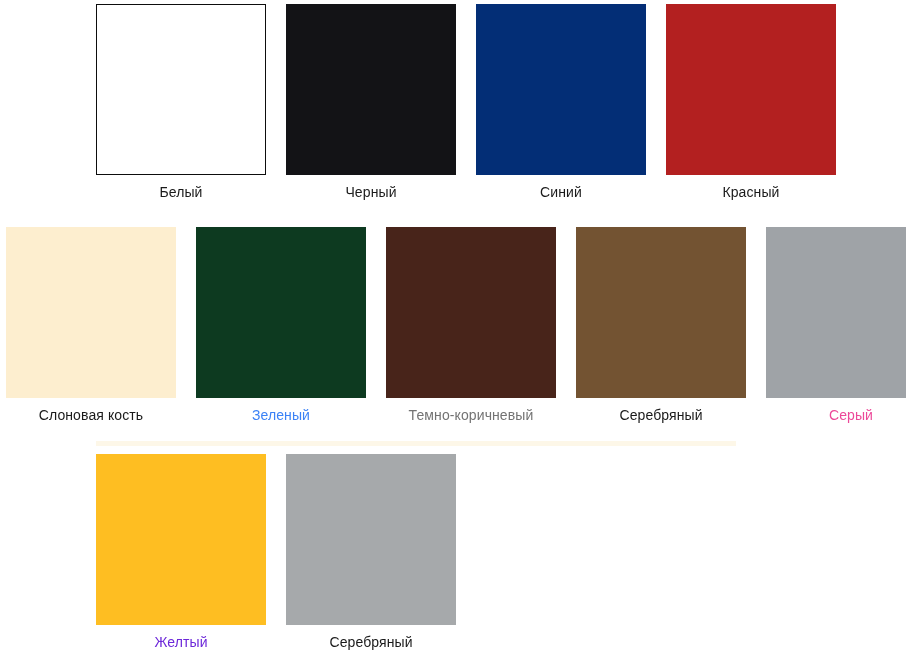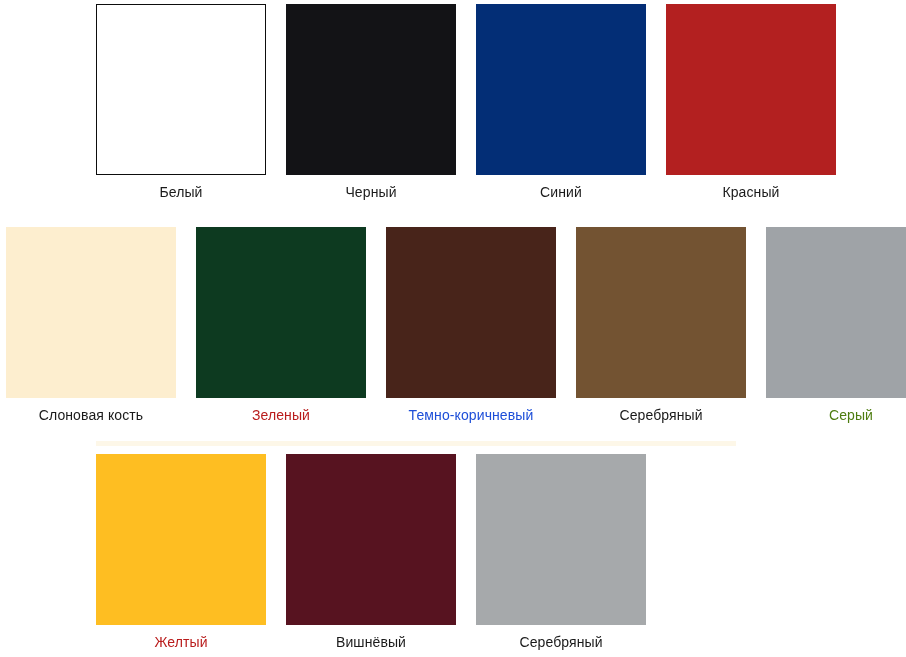--- a/index.html
+++ b/index.html
@@ -104,44 +104,40 @@
     </div>
   </div>
 
   <div class="swatch-row" id="row-2">
     <div class="swatch-cell">
       <span class="swatch-chip" style="background-color: rgb(253, 238, 207);"></span>
       <span class="swatch-label" style="color: rgb(26, 26, 26);">Слоновая кость</span>
     </div>
     <div class="swatch-cell">
       <span class="swatch-chip" style="background-color: rgb(13, 58, 32);"></span>
-      <span class="swatch-label" style="color: #b91c1c;">Зеленый</span>
+      <span class="swatch-label" style="color: #3b82f6;">Зеленый</span>
     </div>
     <div class="swatch-cell">
       <span class="swatch-chip" style="background-color: rgb(72, 36, 26);"></span>
-      <span class="swatch-label" style="color: #1d4ed8;">Темно-коричневый</span>
+      <span class="swatch-label" style="color: #737373;">Темно-коричневый</span>
     </div>
     <div class="swatch-cell">
       <span class="swatch-chip" style="background-color: rgb(115, 83, 50);"></span>
       <span class="swatch-label" style="color: rgb(26, 26, 26);">Серебряный</span>
     </div>
     <div class="swatch-cell">
       <span class="swatch-chip" style="background-color: rgb(159, 163, 167);"></span>
-      <span class="swatch-label" style="color: #4d7c0f;">Серый</span>
+      <span class="swatch-label" style="color: #ec4899;">Серый</span>
     </div>
   </div>
 
   <div class="swatch-row" id="row-3">
     <div class="swatch-cell">
       <span class="swatch-chip" style="background-color: rgb(254, 190, 34);"></span>
-      <span class="swatch-label" style="color: #b91c1c;">Желтый</span>
-    </div>
-    <div class="swatch-cell">
-      <span class="swatch-chip" style="background-color: rgb(87, 19, 32);"></span>
-      <span class="swatch-label" style="color: rgb(26, 26, 26);">Вишнёвый</span>
+      <span class="swatch-label" style="color: #6d28d9;">Желтый</span>
     </div>
     <div class="swatch-cell">
       <span class="swatch-chip" style="background-color: rgb(166, 169, 171);"></span>
       <span class="swatch-label" style="color: rgb(26, 26, 26); text-align: right;">Серебряный</span>
     </div>
   </div>
 
 </div>
 
 </body></html>

